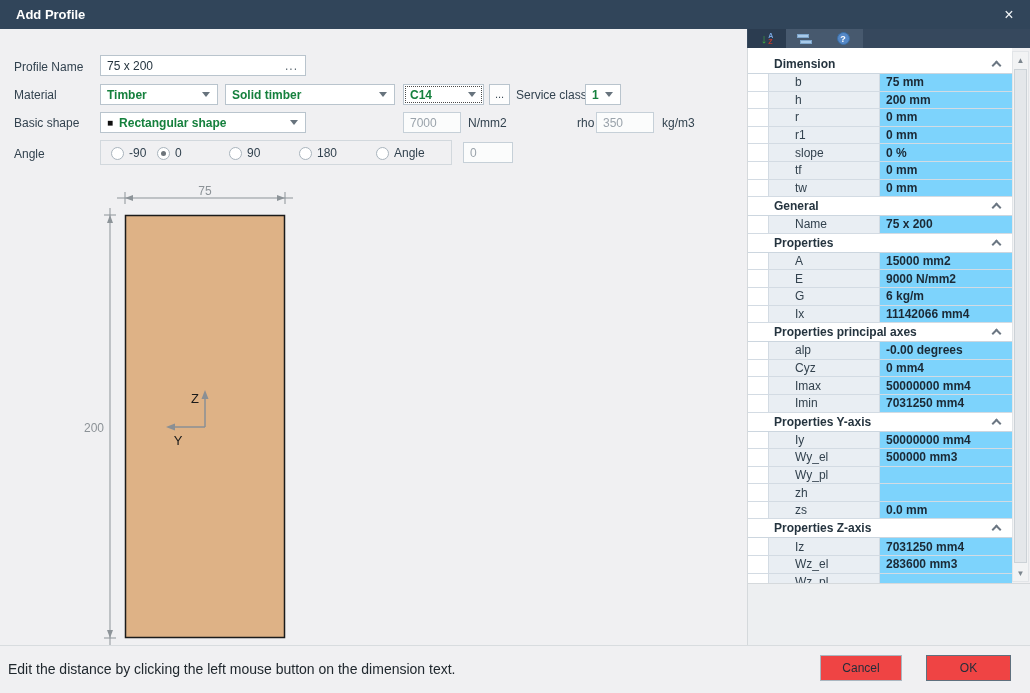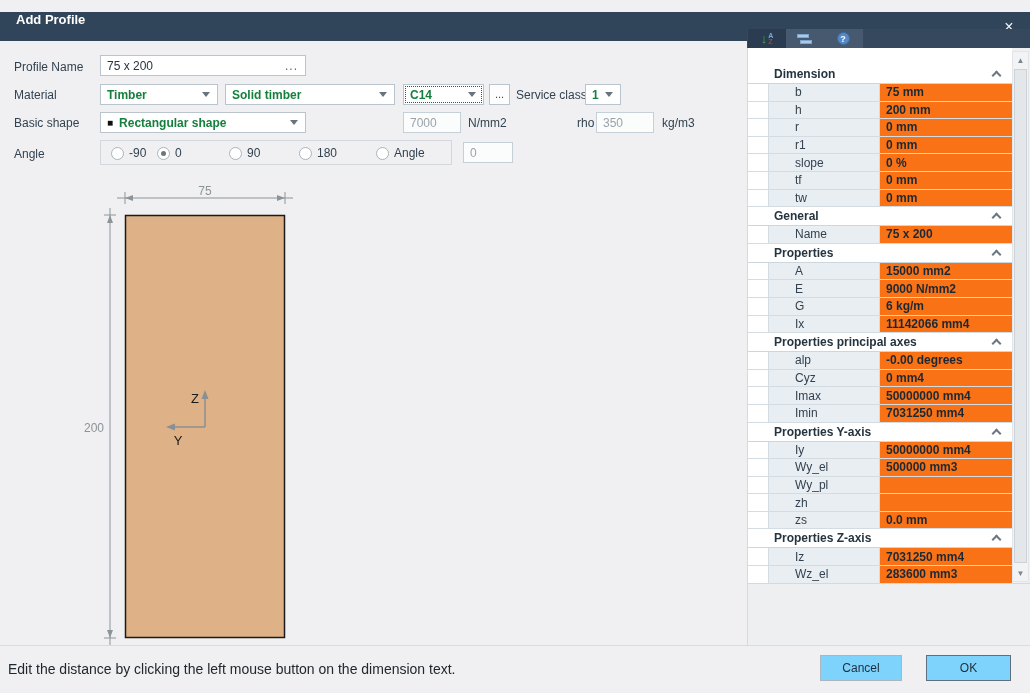--- a/index.html
+++ b/index.html
@@ -1,20 +1,20 @@
 <!DOCTYPE html>
 <html><head>
 <meta charset="utf-8">
 <style>
   html,body{margin:0;padding:0;background:#d8d8d8;}
   *{box-sizing:border-box;font-family:"Liberation Sans",sans-serif;}
   .dialog{position:relative;width:1030px;height:693px;background:#f0f0f2;overflow:hidden;}
 
   
-  .titlebar{position:absolute;left:0;top:12px;width:1030px;height:29px;background:#31455a;display:flex;}
+  .titlebar{position:absolute;left:0;top:0;width:1030px;height:29px;background:#31455a;display:flex;align-items:center;}
   .titlebar .title{color:#ffffff;font-weight:bold;font-size:13px;margin-left:16px;}
   .close-btn{position:absolute;right:10px;top:4px;width:22px;height:22px;color:#f2f5f7;font-size:16px;
              display:flex;align-items:center;justify-content:center;cursor:default;}
 
   
   .lbl{position:absolute;font-size:12px;color:#32424f;white-space:nowrap;}
   .tbox{position:absolute;height:21px;border:1px solid #b9c4cd;background:#ffffff;font-size:12px;
         color:#25343f;padding:0 6px;outline:none;}
   .tbox:disabled,.tbox.dis{background:#fbfcfc;border-color:#c6d0d8;color:#9aa3ab;}
   .ellipsis-btn{position:absolute;font-size:12px;color:#5b6770;letter-spacing:1px;}
@@ -46,46 +46,46 @@
   .icon-sortaz .a{color:#7aa7e0;font-size:7px;line-height:6px;font-weight:bold;}
   .icon-sortaz .z{color:#c0392b;font-size:7px;line-height:6px;font-weight:bold;}
   .icon-bars{position:relative;width:16px;height:12px;}
   .icon-bars .b1,.icon-bars .b2{position:absolute;width:12px;height:4px;background:#a9cae9;border:1px solid #7ea6cc;}
   .icon-bars .b1{left:0;top:1px;}
   .icon-bars .b2{left:3px;top:7px;}
   .icon-help{width:13px;height:13px;border-radius:50%;background:#5588c7;border:1px solid #3a6ea5;color:#ffffff;
              font-size:9px;font-weight:bold;display:flex;align-items:center;justify-content:center;}
 
   .panel-grid{position:absolute;left:747px;top:48px;width:265px;height:535px;background:#ffffff;
-              border-left:1px solid #d5d9dc;padding-top:17px;overflow:hidden;}
+              border-left:1px solid #d5d9dc;padding-top:7px;overflow:hidden;}
   .psec{height:19px;display:flex;align-items:center;background:#ffffff;border-bottom:1px solid #ccd6df;}
   .psec-t{font-size:12px;font-weight:bold;color:#25343f;padding-left:26px;flex:1;}
   .chev{width:7px;height:7px;border-left:2px solid #6b7682;border-top:2px solid #6b7682;
         transform:rotate(45deg);margin-right:12px;margin-top:3px;flex:none;}
   .prow{height:17.6px;display:flex;border-bottom:1px solid #d3dbe3;}
   .pgut{width:21px;background:#ffffff;border-right:1px solid #d3dbe3;flex:none;}
   .plab{width:111px;background:#e9eef3;border-right:1px solid #d3dbe3;font-size:12px;color:#33424e;
         padding-left:26px;display:flex;align-items:center;flex:none;}
-  .pval{flex:1;background:#f97316;font-size:12px;font-weight:bold;color:#1b2935;padding-left:6px;
+  .pval{flex:1;background:#7dd3fc;font-size:12px;font-weight:bold;color:#1b2935;padding-left:6px;
         display:flex;align-items:center;}
 
   .scrollbar{position:absolute;left:1012px;top:51px;width:17px;height:531px;background:#f2f3f4;border:1px solid #e2e5e8;}
   .sb-up,.sb-dn{position:absolute;left:0;width:15px;height:16px;color:#7c868e;font-size:8px;
                 display:flex;align-items:center;justify-content:center;}
   .sb-up{top:0;}
   .sb-dn{bottom:0;}
   .sb-thumb{position:absolute;left:1px;top:17px;width:13px;height:494px;background:#e4e7ea;border:1px solid #ccd2d7;}
 
   .panel-bottom{position:absolute;left:747px;top:583px;width:283px;height:62px;background:#edeff1;
                 border-left:1px solid #d5d9dc;border-top:1px solid #d5d9dc;}
 
   
   .footer{position:absolute;left:0;top:645px;width:1030px;height:48px;background:#f0f0f2;border-top:1px solid #d8dcdf;}
   .hint{position:absolute;left:8px;top:15px;font-size:14px;color:#20282e;}
-  .btn{position:absolute;top:9px;height:26px;background:#7dd3fc;border:1px solid #aab6c0;font-size:12px;
+  .btn{position:absolute;top:9px;height:26px;background:#ef4444;border:1px solid #aab6c0;font-size:12px;
        color:#1f2d3a;display:flex;align-items:center;justify-content:center;}
   .btn.default{border:1px solid #5f707e;}
   .btn-cancel{left:820px;width:82px;}
   .btn-ok{left:926px;width:85px;}
 
   svg.draw{position:absolute;left:0;top:0;pointer-events:none;}
 </style>
 </head>
 <body>
 

